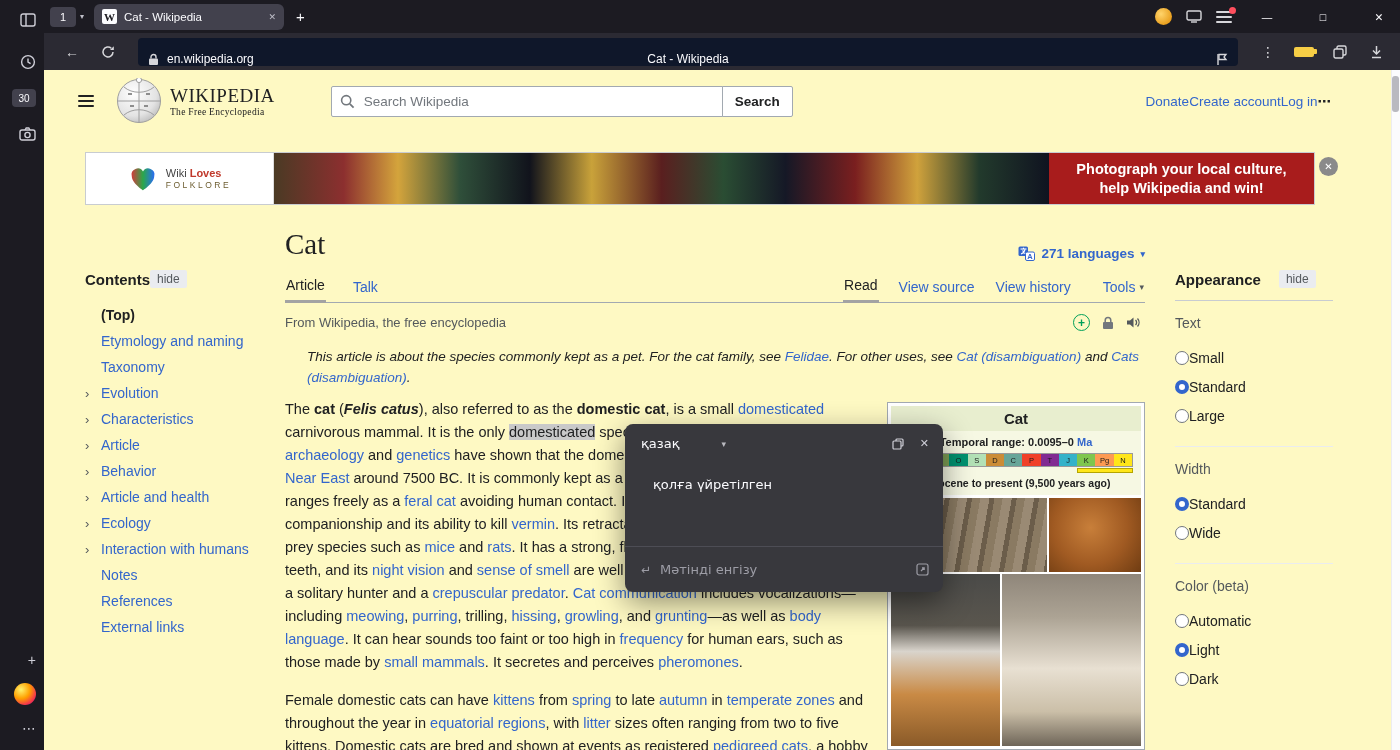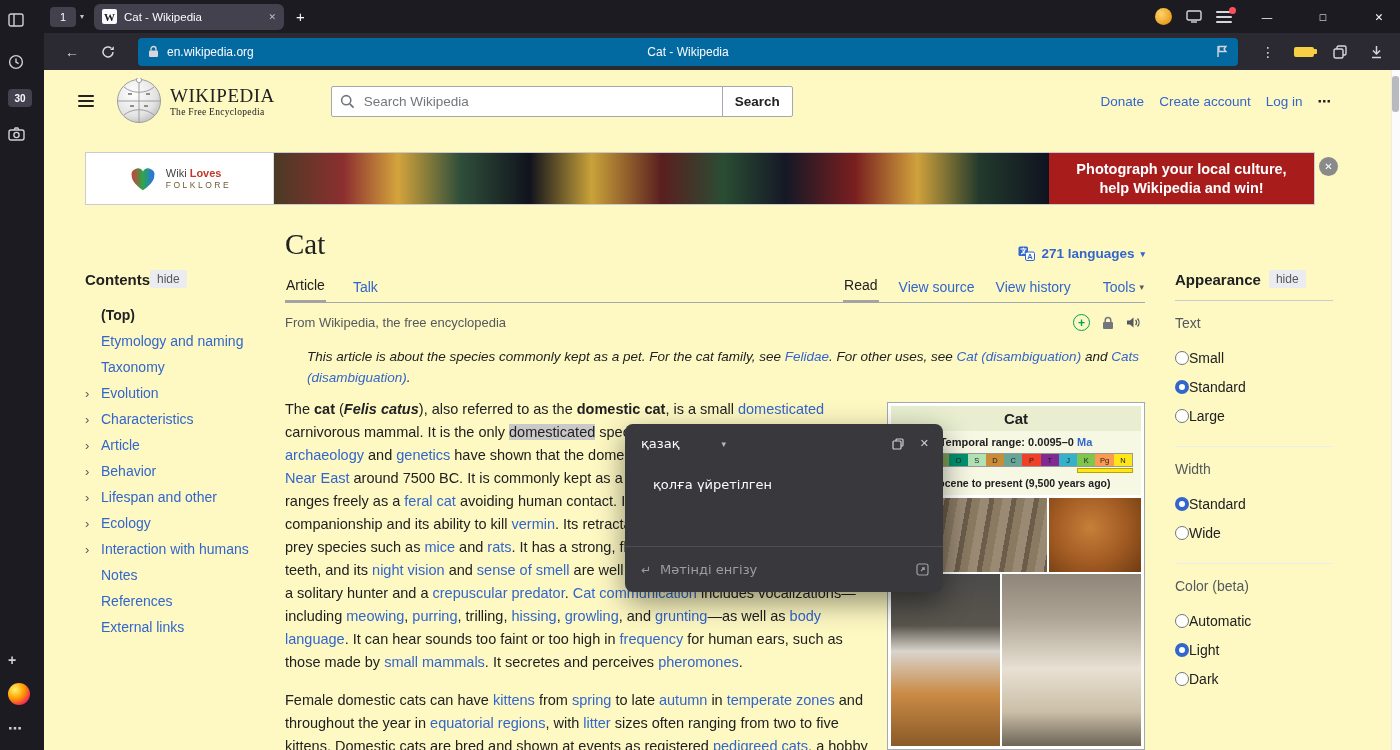--- a/index.html
+++ b/index.html
@@ -4,21 +4,21 @@
 <style>
   * { margin:0; padding:0; box-sizing:border-box; }
   html,body { width:1400px; height:750px; overflow:hidden; background:#1c1b22;
     font-family:"Liberation Sans","DejaVu Sans",sans-serif; }
   .screen { position:relative; width:1400px; height:750px; }
 
   
   .rail { position:absolute; left:0; top:0; width:44px; height:750px; background:#1c1b22;
     display:flex; flex-direction:column; align-items:center; z-index:60; }
   .ric { width:28px; height:28px; border-radius:6px; display:flex; align-items:center;
-    justify-content:flex-start; color:#cfcfd8; font-size:14px; cursor:default;font-weight:bold; }
+    justify-content:flex-end; color:#cfcfd8; font-size:14px; cursor:default; }
   .rail-badge { width:24px; height:18px; background:#42414d; border-radius:4px;
     color:#fbfbfe; font-size:10px; display:flex; align-items:center; justify-content:center; }
   .ff-logo { width:22px; height:22px; border-radius:50%;
     background:radial-gradient(circle at 32% 30%, #fff36e, #ff9f00 42%, #f4364c 72%, #b5007f 100%); }
   .spacer { flex:1; }
 
   
   .titlebar { position:absolute; left:44px; top:0; width:1356px; height:33px; background:#1c1b22;
     display:flex; align-items:center; padding-left:6px; z-index:55; }
   .tabcount { height:20px; min-width:26px; background:#42414d; border-radius:4px; color:#fbfbfe;
@@ -39,22 +39,22 @@
   .hamb2 span { height:2px; background:#d7d7db; border-radius:1px; }
   .notif { position:absolute; right:-4px; top:-4px; width:7px; height:7px; border-radius:50%; background:#ff4f5e; }
   .winbtn { width:42px; height:33px; display:flex; align-items:center; justify-content:center;
     color:#fbfbfe; font-size:10.5px; }
 
   
   .navbar { position:absolute; left:44px; top:33px; width:1356px; height:37px; background:#2b2a33;
     display:flex; align-items:center; padding:0 10px 0 14px; gap:8px; z-index:55; }
   .nicon { width:28px; height:26px; display:flex; align-items:center; justify-content:center;
     color:#d7d7db; font-size:14px; border-radius:4px; }
-  .urlbar { flex:1; height:28px; background:#0369a1; border-radius:4px; display:flex;
-    align-items:center; padding:0 10px; position:relative; margin:0 8px; }
+  .urlbar { flex:1; height:28px; background:#0f172a; border-radius:4px; display:flex;
+    align-items:flex-end; padding:0 10px; position:relative; margin:0 8px; }
   .url-host { font-size:12px; color:#fbfbfe; margin-left:8px; }
   .url-title { position:absolute; left:0; right:0; text-align:center; font-size:12px;
     color:#fbfbfe; pointer-events:none; }
   .url-flag { margin-left:auto; display:flex; align-items:center; }
   .battery { width:20px; height:10px; background:#f7ce46; border-radius:2px; position:relative; }
   .battery:after { content:""; position:absolute; right:-3px; top:2.5px; width:3px; height:5px;
     background:#f7ce46; border-radius:0 1px 1px 0; }
 
   
   .viewport { position:absolute; left:44px; top:70px; width:1356px; height:680px; background:#fef9c3;
@@ -72,21 +72,21 @@
   .wordmark { font-family:"Liberation Serif","DejaVu Serif",serif; margin-right:56px; }
   .wm1 { font-size:19px; letter-spacing:.5px; color:#202122; }
   .wm2 { font-size:9.5px; color:#202122; letter-spacing:.3px; }
   .searchbox { display:flex; align-items:center; position:relative; }
   .searchbox input { width:392px; height:31px; border:1px solid #a2a9b1; border-radius:2px 0 0 2px;
     padding:0 8px 0 32px; font-size:13.5px; color:#202122; outline:none; }
   .searchbox input::placeholder { color:#72777d; }
   .mag { position:absolute; left:9px; top:8px; }
   .searchbtn { height:31px; border:1px solid #a2a9b1; margin-left:-1px; background:#fff;
     font-size:13.5px; font-weight:bold; color:#202122; padding:0 12px; border-radius:0 2px 2px 0; }
-  .hlinks { margin-left:auto; display:flex; align-items:center; gap:15px; font-size:13.5px; }
+  .hlinks { margin-left:auto; display:flex; align-items:center; font-size:13.5px; }
   .hlinks a { color:#3366cc; text-decoration:none; }
   .hdots { color:#202122; font-weight:bold; letter-spacing:1px; }
 
   
   .banner { position:absolute; left:41px; top:82px; width:1230px; height:53px; display:flex;
     border:1px solid #c8ccd1; background:#fff; }
   .bn-logo { width:188px; display:flex; align-items:center; justify-content:center; gap:8px;
     border-right:1px solid #ddd; background:#fff; }
   .bn-brand1 { font-size:11px; color:#444; }
   .bn-brand1 .bl { color:#c0392b; font-weight:bold; }
@@ -111,21 +111,21 @@
     padding:2px 7px; }
   .toc ul { list-style:none; }
   .toc li { display:flex; align-items:center; height:26px; }
   .toc li .chev { width:16px; color:#54595d; font-size:13px; }
   .toc li .noch { width:16px; }
   .toc a { color:#3366cc; text-decoration:none; }
   .toc li.top a { color:#202122; font-weight:bold; }
 
   
   .appearance { position:absolute; left:1131px; top:200px; width:158px; font-size:14px; }
-  .ap-head { display:flex; align-items:center; gap:8px; padding-bottom:12px;
+  .ap-head { display:flex; align-items:center; gap:18px; padding-bottom:12px;
     border-bottom:1px solid #c8ccd1; }
   .ap-title { font-weight:bold; font-size:15px; }
   .ap-group { padding:14px 0 16px; }
   .ap-group + .ap-group { border-top:1px solid #eaecf0; }
   .ap-label { color:#54595d; margin-bottom:12px; }
   .ap-row { display:flex; align-items:center; gap:0; height:29px; }
   .radio { width:14px; height:14px; border:1px solid #72777d; border-radius:50%; background:#fff; flex:0 0 auto; }
   .radio.checked { border:4.5px solid #36c; }
 
   
@@ -411,21 +411,21 @@
         <li>
             <span class="chev">›</span>
             <a href="#">Article</a>
           </li>
         <li>
             <span class="chev">›</span>
             <a href="#">Behavior</a>
           </li>
         <li>
             <span class="chev">›</span>
-            <a href="#">Lifespan and other</a>
+            <a href="#">Article and health</a>
           </li>
         <li>
             <span class="chev">›</span>
             <a href="#">Ecology</a>
           </li>
         <li>
             <span class="chev">›</span>
             <a href="#">Interaction with humans</a>
           </li>
         <li>

